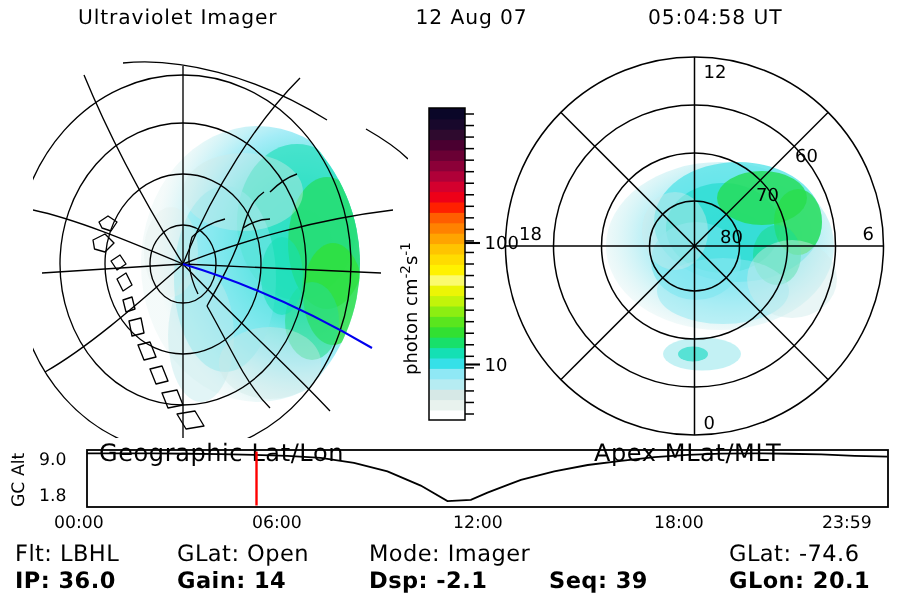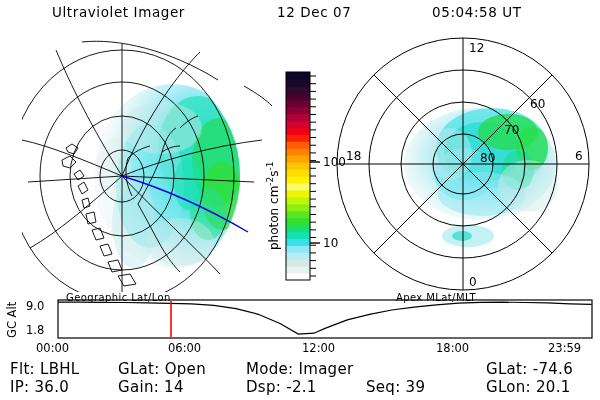--- a/index.html
+++ b/index.html
@@ -21,43 +21,43 @@
   
   .panel{position:absolute;}
   #geo-panel{left:22px;top:36px;width:250px;height:256px;}
   #mlt-panel{left:332px;top:36px;width:262px;height:256px;}
   #cbar-panel{left:264px;top:60px;width:92px;height:232px;}
   #strip-panel{left:0px;top:292px;width:600px;height:62px;}
 
   .panel svg{display:block;}
 
   
-  .caption{position:absolute;font-size:10px;letter-spacing:.4px;white-space:nowrap;}
+  .caption{position:absolute;font-size:16px;letter-spacing:.4px;white-space:nowrap;}
   #geo-caption{left:66px;top:292px;}
   #mlt-caption{left:396px;top:292px;}
 
   
   .status{position:absolute;left:0;top:360px;width:600px;height:40px;}
   .status .cell{position:absolute;font-size:15px;letter-spacing:.3px;white-space:nowrap;}
   .row1{top:0px;}
-  .row2{top:18px;}
+  .row2{top:18px;font-weight:bold;}
   .c0{left:10px;}
   .c1{left:118px;}
   .c2{left:246px;}
   .c3{left:366px;}
   .c4{left:486px;}
 </style>
 </head>
 <body>
 
 <div class="root">
 
   <div class="header">
     <span class="hdr-title">Ultraviolet Imager</span>
-    <span class="hdr-date">12 Dec 07</span>
+    <span class="hdr-date">12 Aug 07</span>
     <span class="hdr-time">05:04:58 UT</span>
   </div>
 
   <div class="panel" id="geo-panel">
     <svg width="250" height="256" viewBox="0 0 250 256">
       <defs>
         <clipPath id="geoclip">
             <circle cx="100" cy="140" r="118"></circle>
           </clipPath>
         <radialGradient id="auroraA" cx="0.68" cy="0.44" r="0.62">

